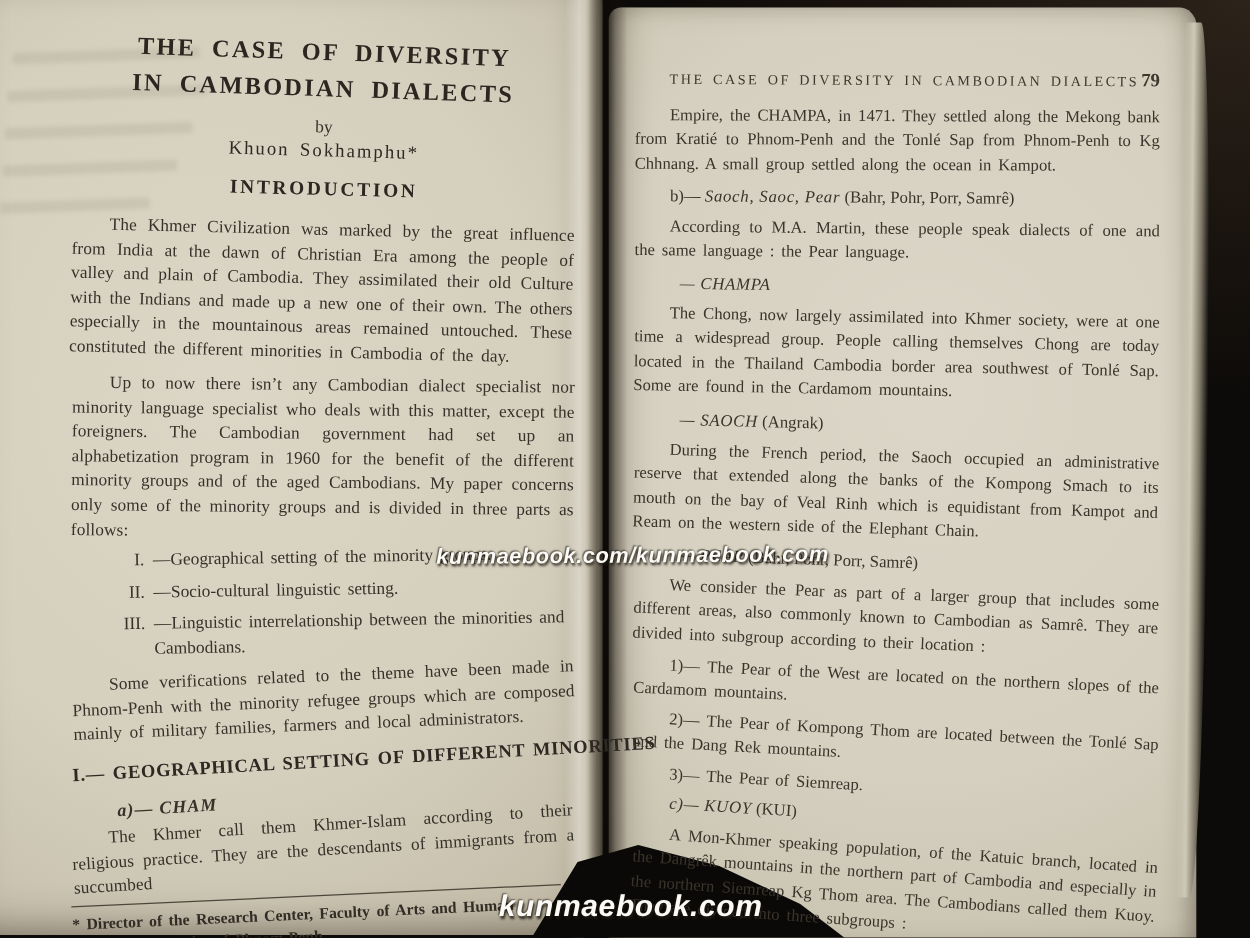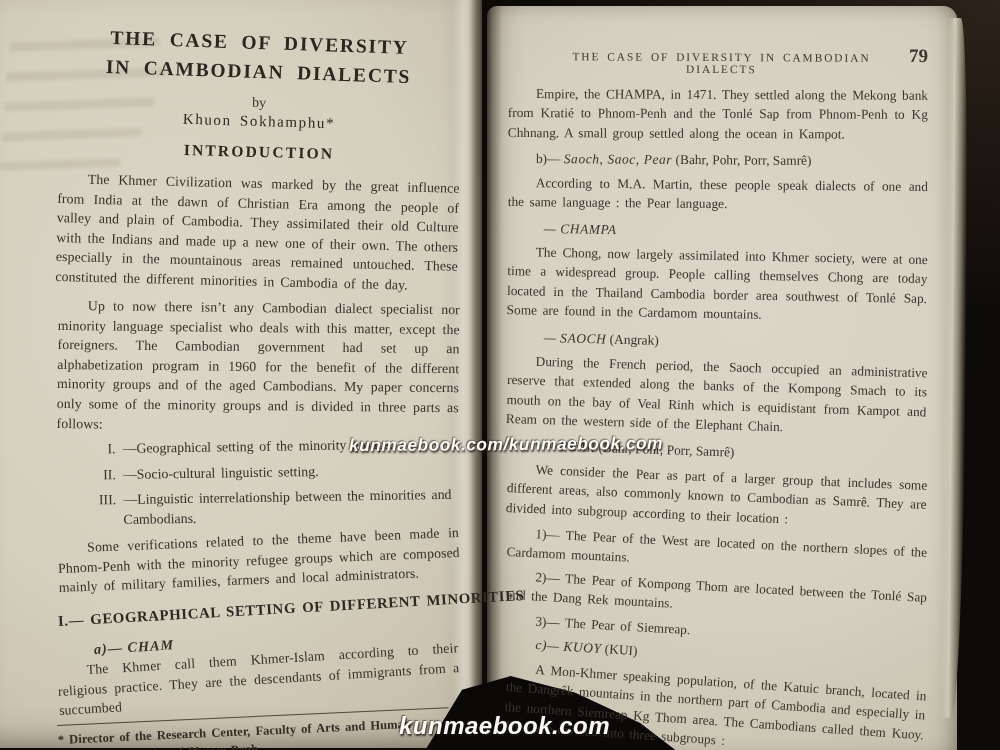--- a/index.html
+++ b/index.html
@@ -77,25 +77,25 @@
   .lp-part-heading{margin-top:15px;font-size:14.8px;font-weight:600;letter-spacing:.6px;word-spacing:2px;
     transform:rotate(-3.2deg);transform-origin:left center;color:#2d2822;white-space:nowrap;}
   .lp-sub{margin-top:11px;margin-left:36px;font-size:14.2px;font-style:italic;font-weight:600;
     letter-spacing:1px;transform:rotate(-3.4deg);transform-origin:left center;}
   .p4{margin-top:4px;transform:rotate(-3.4deg);transform-origin:left center;}
   .lp-footnote{margin-top:5px;transform:rotate(-2.6deg);transform-origin:left center;}
   .fn-rule{width:392px;height:1px;background:#4d463a;margin-bottom:5px;}
   .fn-text{font-size:12.6px;font-weight:600;line-height:18px;word-spacing:2px;color:#322c25;}
 
   
-  .rp{position:absolute;left:508px;top:44px;width:420px;color:#3a342b;}
+  .rp{position:absolute;left:508px;top:56px;width:420px;color:#3a342b;}
   .rp-header{display:flex;align-items:baseline;font-size:11.3px;letter-spacing:2px;word-spacing:2px;
     color:#3d372e;transform:rotate(.3deg);}
   .rp-header-text{flex:1;text-align:center;padding-left:26px;}
-  .rp-pagenum{font-size:19px;letter-spacing:0;font-weight:600;}
+  .rp-pagenum{font-size:15px;letter-spacing:0;font-weight:600;}
   .rp-para{margin:0;font-size:13.3px;line-height:19.3px;text-align:justify;
     text-indent:28px;word-spacing:2.2px;}
   .rp-item{font-size:13.4px;line-height:19px;margin-left:28px;}
   .rp-dash{font-size:13.4px;line-height:19px;margin-left:36px;}
   .it{font-style:italic;letter-spacing:.6px;}
   .s0{margin-top:9px;transform:rotate(.25deg);transform-origin:left top;}
   .s1{margin-top:7px;transform:rotate(.4deg);transform-origin:left top;}
   .s2{margin-top:5px;transform:rotate(.55deg);transform-origin:left top;}
   .s3{margin-top:8px;transform:rotate(.8deg);transform-origin:left top;}
   .s4{margin-top:4px;transform:rotate(1.1deg);transform-origin:left top;}

